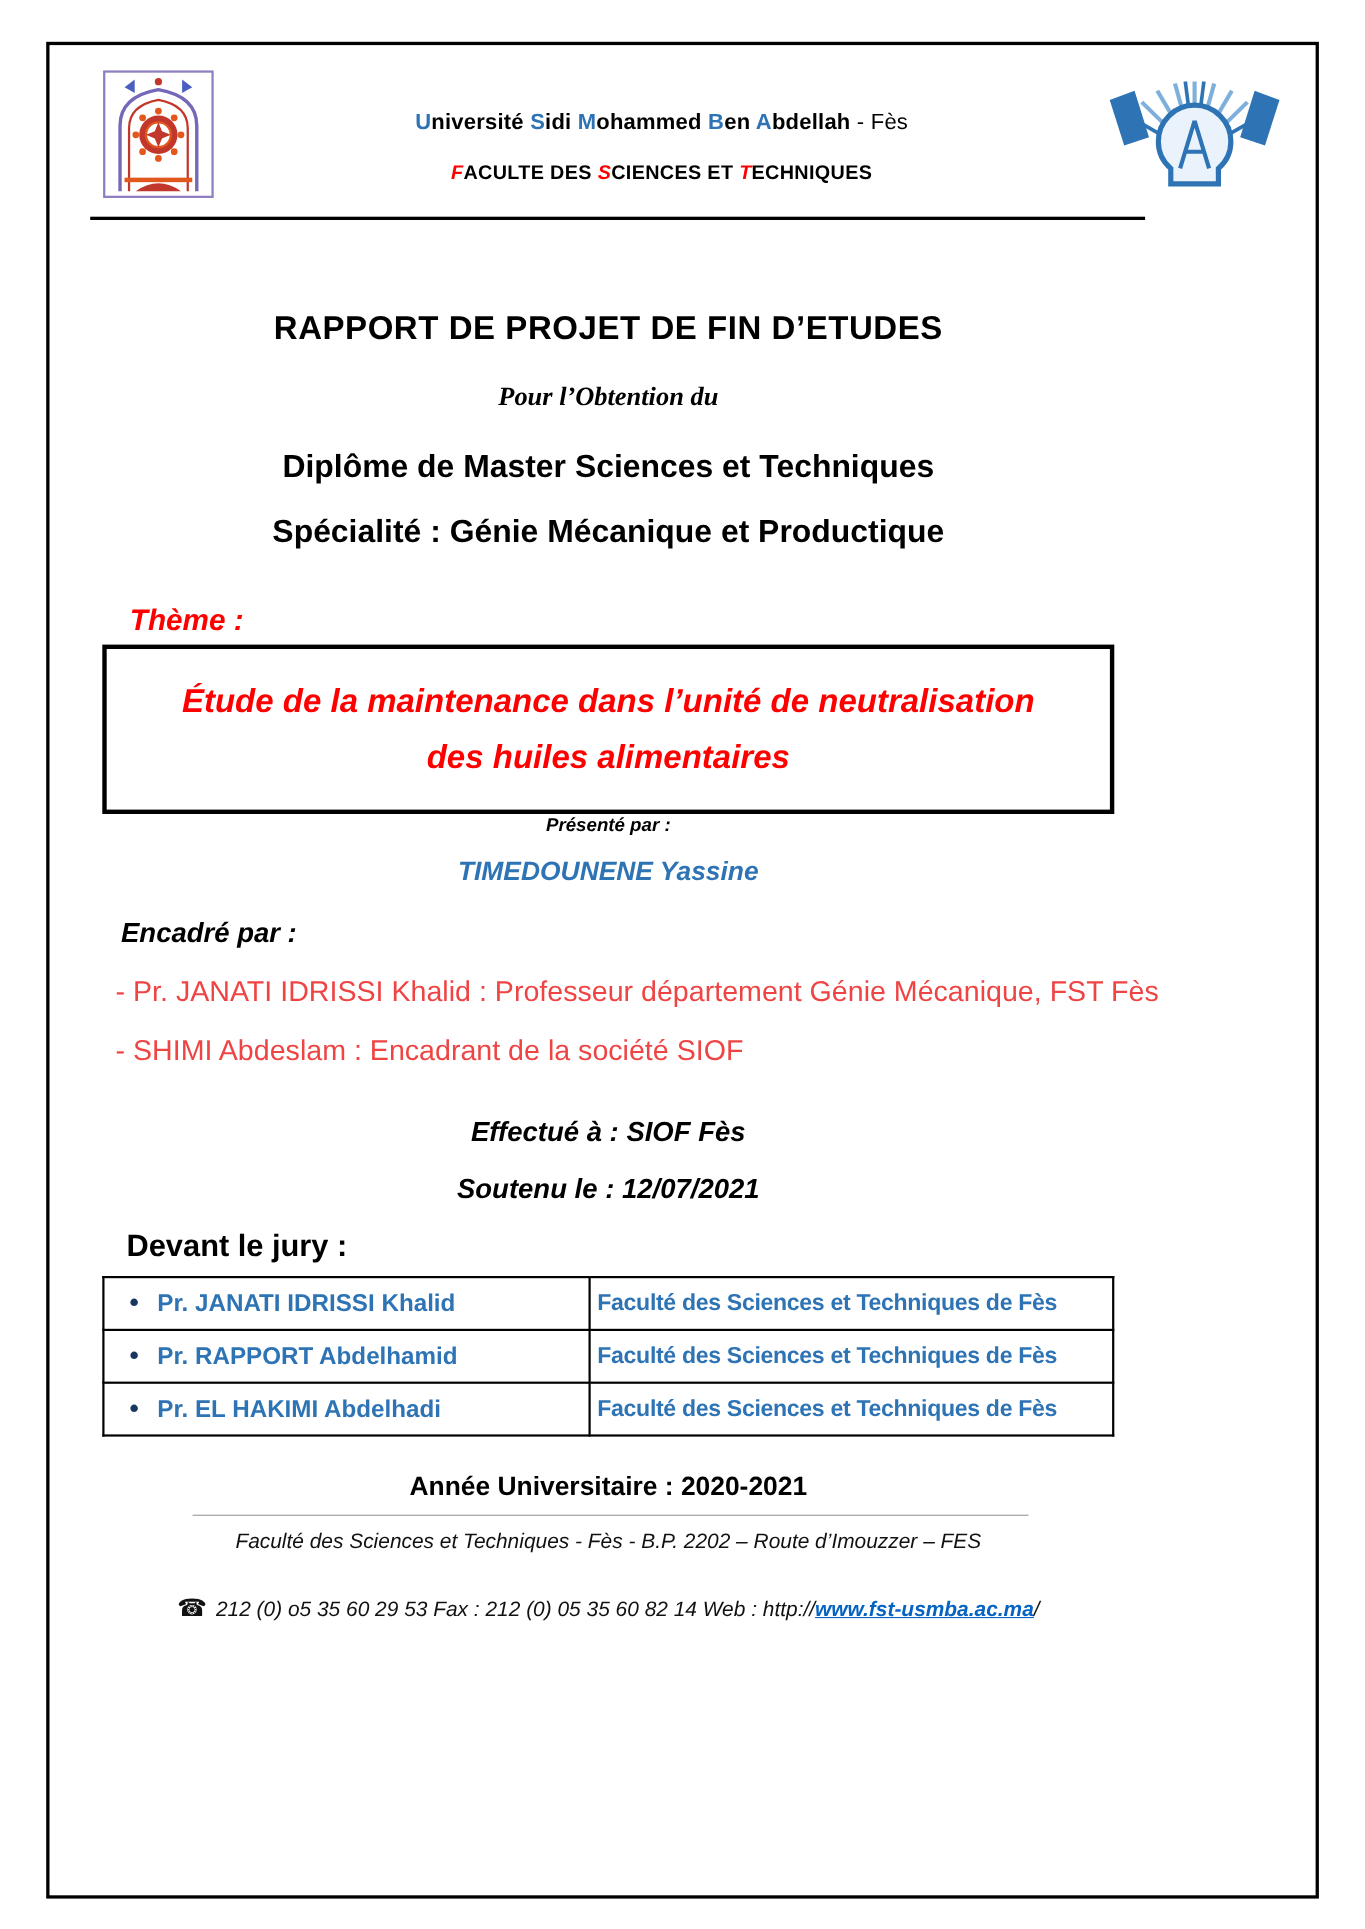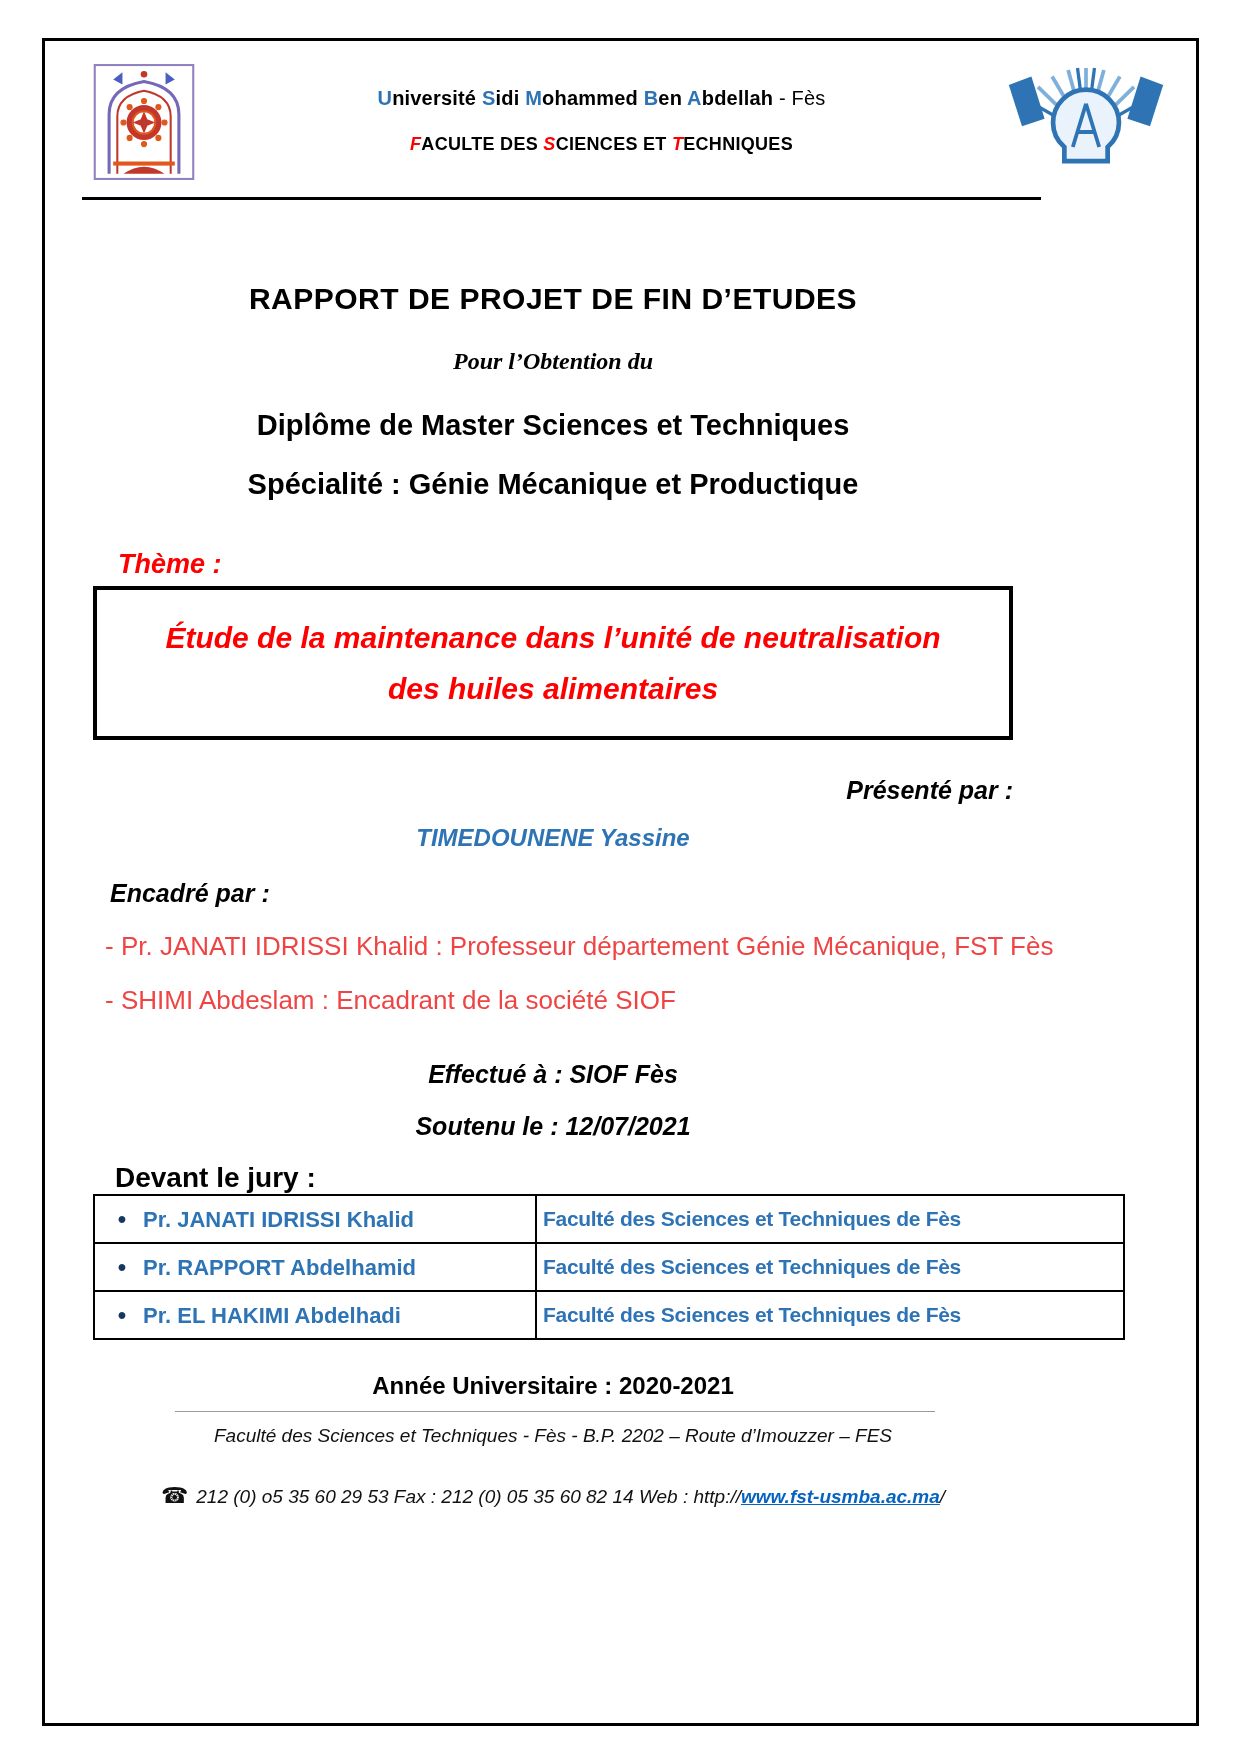--- a/index.html
+++ b/index.html
@@ -6,21 +6,21 @@
   html,body { background:#ffffff; }
   body {
     width:1241px; height:1754px; position:relative; overflow:hidden;
     font-family:"Liberation Sans", sans-serif; color:#000;
   }
   .frame {
     position:absolute; left:42px; top:38px; width:1157px; height:1688px;
     border:3px solid #000; background:#fff;
   }
   
-  .header { display:flex; align-items:flex-start; padding:22px 30px 0 46px;gap:47px; }
+  .header { display:flex; align-items:center; padding:22px 30px 0 46px;gap:47px; }
   .logo-left { width:106px; height:118px; flex:0 0 auto; }
   .logo-left svg, .logo-right svg { width:100%; height:100%; display:block; }
   .header-center { flex:1 1 auto; text-align:center; padding-top:24px; }
   .university { font-size:20px; font-weight:bold; letter-spacing:.2px; }
   .faculty { font-size:18px; font-weight:bold; margin-top:24px; letter-spacing:.3px; }
   .bi { color:#2E74B5; }
   .ri { color:#FF0000; font-style:italic; }
   .norm { font-weight:normal; }
   .logo-right { width:160px; height:106px; flex:0 0 auto; }
   .header-rule { border-top:3px solid #000; margin:16px 155px 0 37px; }
@@ -29,31 +29,31 @@
   .content { width:920px; margin:0 0 0 48px; }
   .title-main { text-align:center; font-weight:bold; font-size:30px; letter-spacing:.5px; margin-top:82px; }
   .pour { text-align:center; font-weight:bold; font-style:italic; font-size:24px; margin-top:32px;font-family:Liberation Serif, serif; }
   .diplome { text-align:center; font-weight:bold; font-size:29px; margin-top:34px; }
   .specialite { text-align:center; font-weight:bold; font-size:29px; margin-top:26px; }
 
   .theme-label { color:#FF0000; font-weight:bold; font-style:italic; font-size:27px; margin:48px 0 0 25px; }
   .theme-box { border:4px solid #000; margin-top:6px; padding:22px 6px 22px; text-align:center; }
   .theme-line { color:#FF0000; font-weight:bold; font-style:italic; font-size:30px; line-height:51px; }
 
-  .presente-label { text-align:right; font-weight:bold; font-style:italic; font-size:25px; margin-top:36px; }
+  .presente-label { text-align:center; font-weight:bold; font-style:italic; font-size:17px; }
   .presente-name { text-align:center; font-weight:bold; font-style:italic; font-size:24px; color:#2E74B5; margin-top:19px; }
 
   .encadre-label { font-weight:bold; font-style:italic; font-size:25px; margin:27px 0 0 17px; }
   .supervisor { font-weight:normal; font-size:26px; color:#ef4444; margin:23px 0 0 12px; white-space:nowrap; }
 
   .effectue { text-align:center; font-weight:bold; font-style:italic; font-size:25px; margin-top:44px; }
   .soutenu { text-align:center; font-weight:bold; font-style:italic; font-size:25px; margin-top:23px; }
 
   .jury-label { font-weight:bold; font-size:28px; margin:21px 0 0 22px; }
-  table.jury { width:1032px; border-collapse:collapse; table-layout:fixed; }
+  table.jury { width:920px; margin-top:11px; border-collapse:collapse; table-layout:fixed; }
   table.jury td {
     border:2px solid #000; font-weight:bold; color:#2E74B5;
     padding:9px 6px; vertical-align:middle; white-space:nowrap; overflow:hidden;
   }
   td.jury-name { width:442px; font-size:22px; padding-left:14px; }
   td.jury-aff { font-size:21px; letter-spacing:-0.3px; padding-left:10px; }
   .bullet { display:inline-block; width:42px; text-align:center; color:#17375E; }
   .bullet::before { content:"\2022"; font-size:24px; }
 
   .annee { text-align:center; font-weight:bold; font-size:24px; margin-top:32px; }

